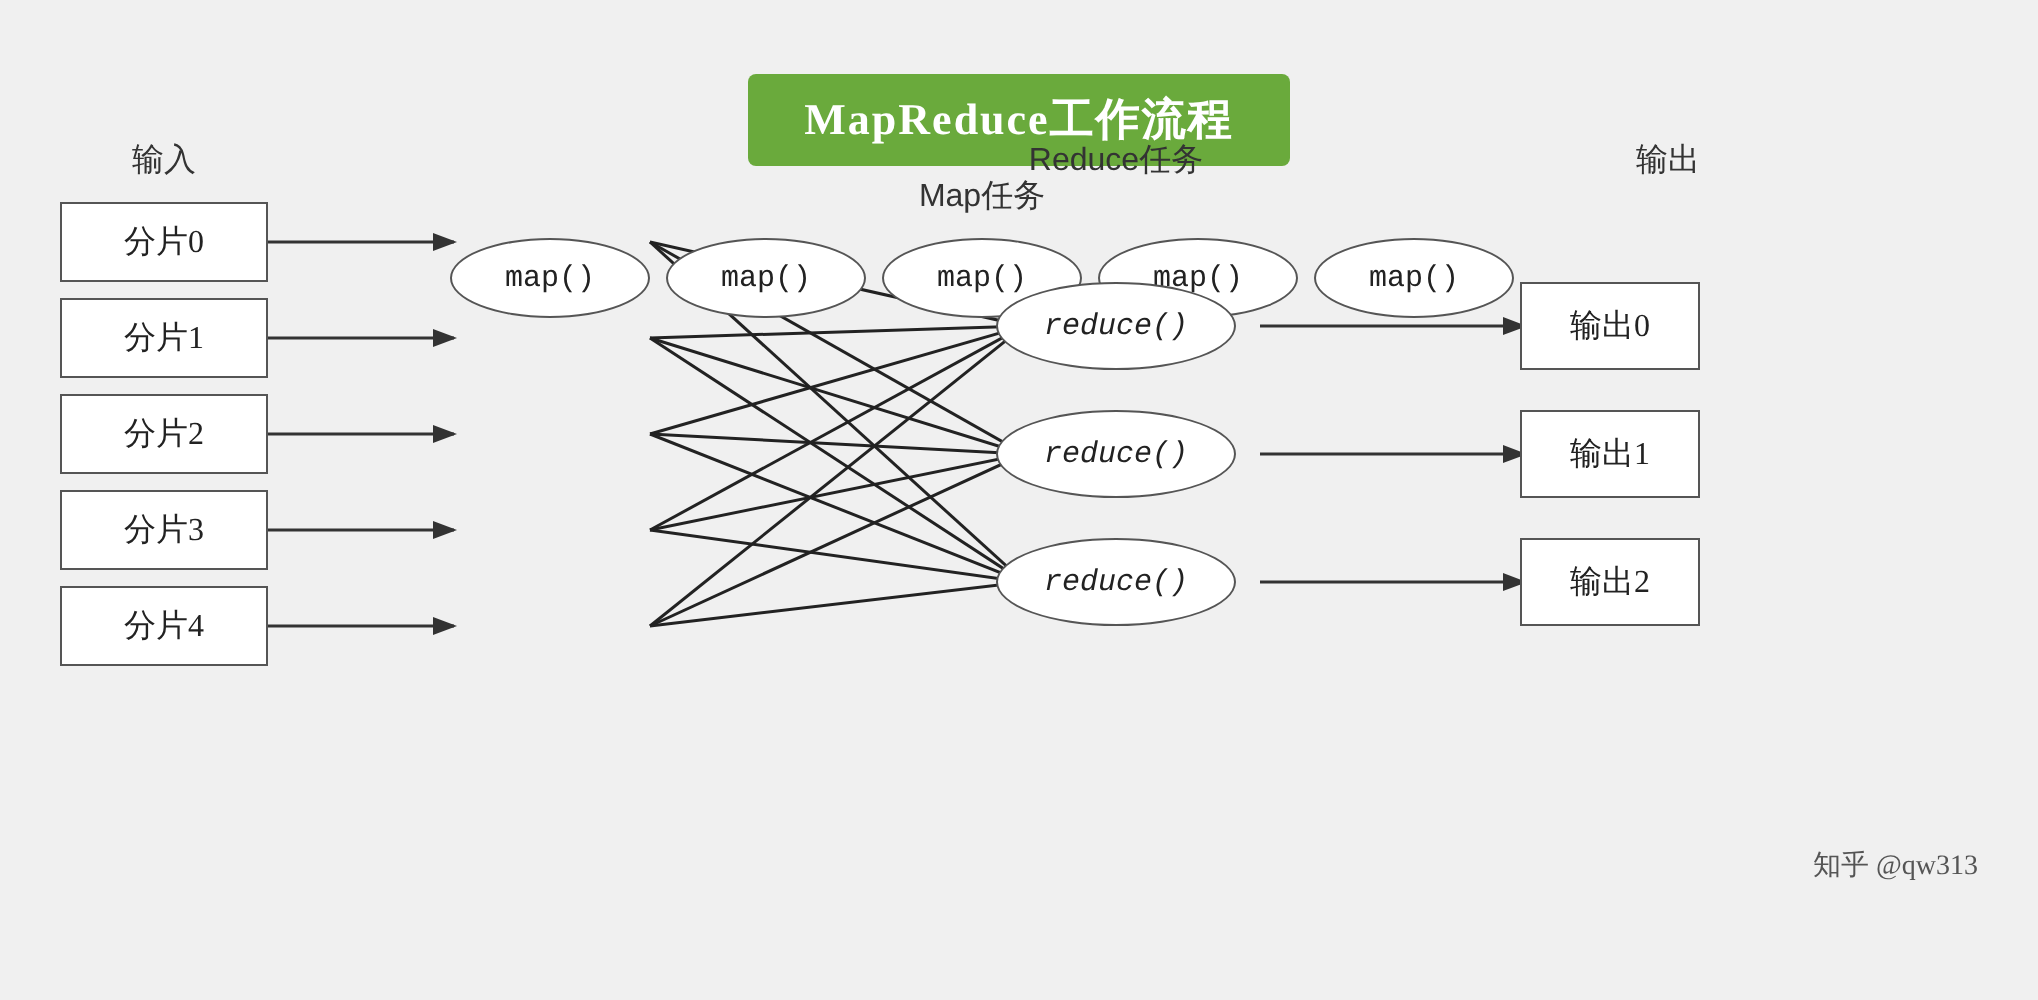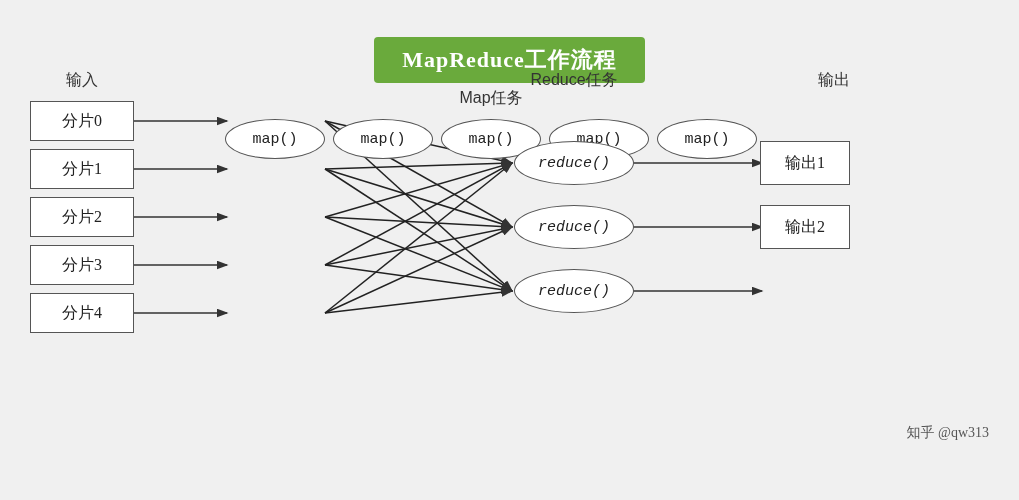--- a/index.html
+++ b/index.html
@@ -211,32 +211,33 @@
       <div class="col-label">Map任务</div>
       <div class="map-ovals" id="mapOvals">
         <div class="oval">map()</div>
         <div class="oval">map()</div>
         <div class="oval">map()</div>
         <div class="oval">map()</div>
         <div class="oval">map()</div>
       </div>
     </div>
 
-    <div style="position:absolute; left:484px; top:0; display:flex; flex-direction:column; align-items:center;">
+    <div style="position:absolute; left:468px; top:0; display:flex; flex-direction:column; align-items:center;">
       <div class="col-label">Reduce任务</div>
       <div class="reduce-ovals" id="reduceOvals">
         <div class="reduce-oval">reduce()</div>
         <div class="reduce-oval">reduce()</div>
         <div class="reduce-oval">reduce()</div>
       </div>
     </div>
 
     <div style="position:absolute; left:730px; top:0; display:flex; flex-direction:column; align-items:flex-end;">
       <div class="col-label">输出</div>
       <div class="output-boxes" id="outputBoxes">
+        <div class="output-box">输出0</div>
         <div class="output-box">输出1</div>
         <div class="output-box">输出2</div>
       </div>
     </div>
   </div>
 
   <div class="watermark">知乎 @qw313</div>
 </div>
 
 </body></html>

